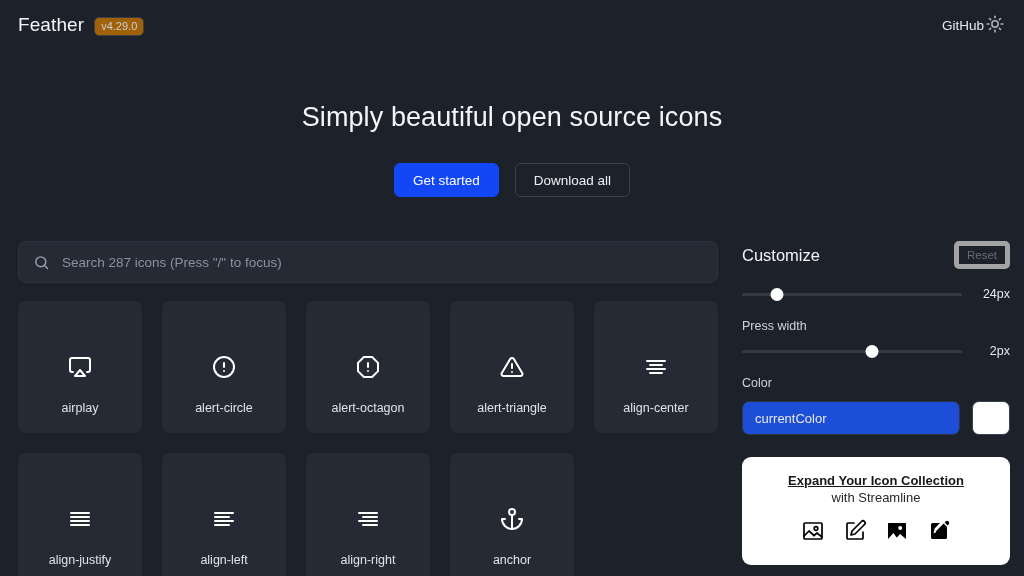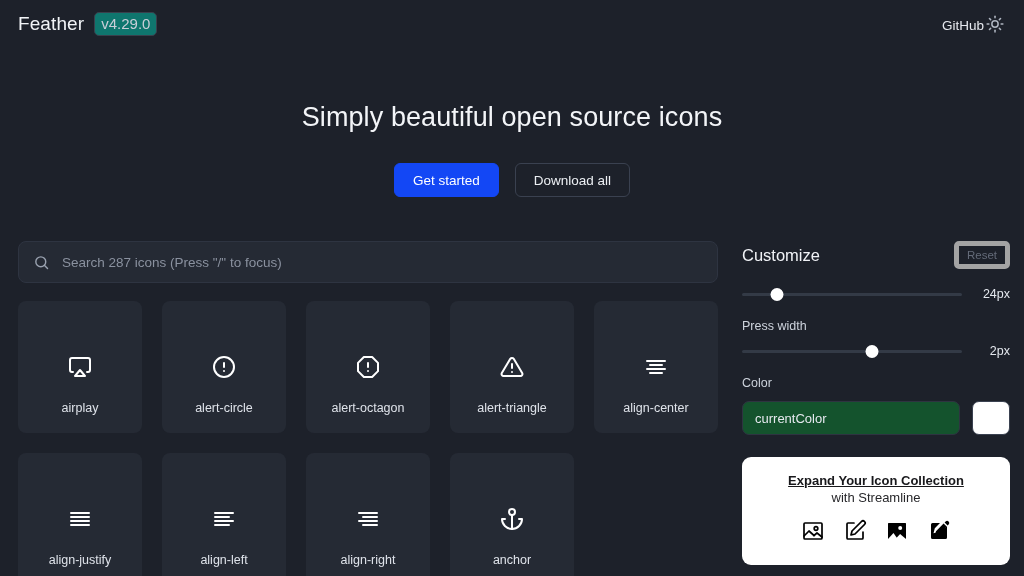--- a/index.html
+++ b/index.html
@@ -15,25 +15,25 @@
 
   
   .header {
     height: 50px;
     display: flex; align-items: center;
     padding: 0 18px;
   }
   .brand { display: flex; align-items: baseline; gap: 10px; }
   .brand-name { font-size: 19px; color: #f2f4f7; letter-spacing: .1px; }
   .version-badge {
-    font-size: 15px; color: #c9ced8;
+    font-size: 11px; color: #c9ced8;
     border: 1px solid #39404c;
     border-radius: 5px;
     padding: 2px 6px 3px;
-    background: #0f766e;
+    background: #a16207;
     position: relative; top: -1px;
   }
   .header-right { margin-left: auto; display: flex; align-items: center; }
   .gh-link { font-size: 13.5px; color: #e6e9ef; text-decoration: none; }
   .theme-toggle {
     width: 22px; height: 22px; display: flex; align-items: center; justify-content: center;
     cursor: pointer; background: none; border: none; color: #aeb5c0;
   }
 
   
@@ -140,21 +140,21 @@
     border-radius: 50%;
     background: #ffffff;
     transform: translateX(-50%);
   }
   .slider-value { font-size: 12.5px; color: #e4e8ee; width: 36px; text-align: right; }
 
   .color-row { display: flex; align-items: center; gap: 12px; margin-top: 11px; }
   .color-input {
     flex: 1;
     height: 34px;
-    background: #14532d;
+    background: #1d4ed8;
     border: 1px solid #2e3441;
     border-radius: 7px;
     color: #e6e9ef;
     font-size: 13px;
     padding: 0 12px;
     outline: none;
     font-family: "Liberation Sans", sans-serif;
   }
   .color-swatch {
     width: 38px; height: 34px;

